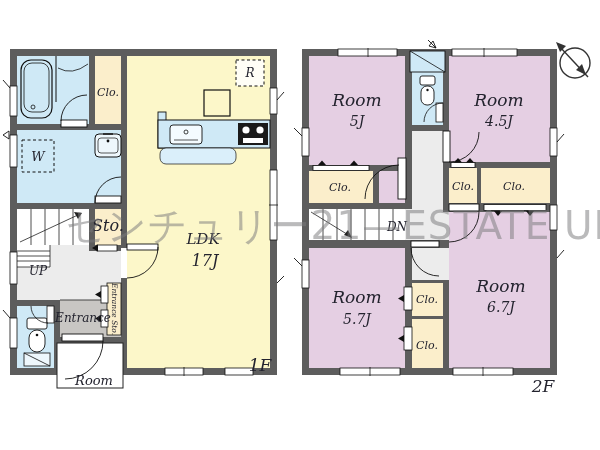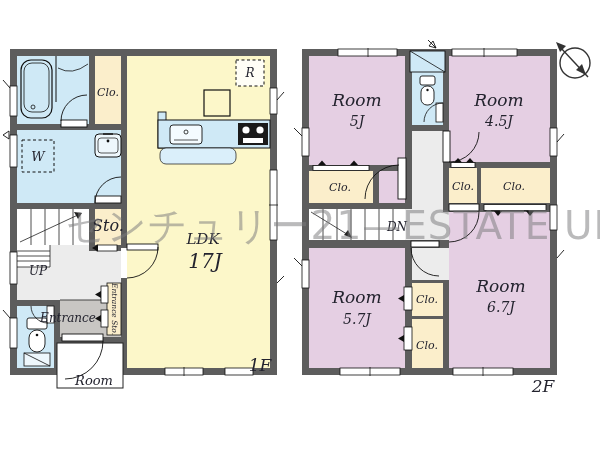--- a/index.html
+++ b/index.html
@@ -4,21 +4,21 @@
 <style>
   html,body{margin:0;padding:0;background:#fff;}
   #canvas{position:relative;width:600px;height:450px;background:#fff;overflow:hidden;
           font-family:"DejaVu Serif","Liberation Serif",serif;}
   #plan-svg{position:absolute;left:0;top:0;}
   .lbl{position:absolute;transform:translate(-50%,-50%);font-style:italic;color:#23232e;
        white-space:nowrap;z-index:3;line-height:1;}
   .vert{transform:translate(-50%,-50%) rotate(90deg);}
   .s7{font-size:7.5px}.s9{font-size:12px}.s10{font-size:16px}.s11{font-size:11px}
   .s12{font-size:12px}.s13{font-size:13px}.s14{font-size:14px}.s15{font-size:17px}
-  .s16{font-size:20px}.s17{font-size:15px}
+  .s16{font-size:16px}.s17{font-size:15px}
   #watermark{position:absolute;left:66px;top:199px;z-index:6;
              font-family:"DejaVu Sans","Liberation Sans",sans-serif;
              font-size:39px;color:rgba(122,122,125,0.52);letter-spacing:1px;
              white-space:nowrap;font-style:normal;}
 </style>
 </head>
 <body>
 
 <div id="canvas">
 
@@ -266,21 +266,21 @@
   </g>
 </svg>
 
   <span class="lbl s11" style="left:108px;top:92px">Clo.</span>
   <span class="lbl s12" style="left:250px;top:73px">R</span>
   <span class="lbl s13" style="left:38px;top:156px">W</span>
   <span class="lbl s17" style="left:203px;top:239px">LDK</span>
   <span class="lbl s16" style="left:205px;top:261px">17J</span>
   <span class="lbl s10" style="left:108px;top:226px">Sto.</span>
   <span class="lbl s12" style="left:38px;top:271px">UP</span>
-  <span class="lbl s9" style="left:68px;top:318px">Entrance</span>
+  <span class="lbl s9" style="left:83px;top:318px">Entrance</span>
   <span class="lbl s7 vert" style="left:114px;top:309px">Entrance Sto.</span>
   <span class="lbl s13" style="left:94px;top:380px">Room</span>
   <span class="lbl s15" style="left:260px;top:365px">1F</span>
 
   <span class="lbl s15" style="left:357px;top:100px">Room</span>
   <span class="lbl s14" style="left:357px;top:121px">5J</span>
   <span class="lbl s15" style="left:499px;top:100px">Room</span>
   <span class="lbl s14" style="left:499px;top:121px">4.5J</span>
   <span class="lbl s15" style="left:357px;top:297px">Room</span>
   <span class="lbl s14" style="left:357px;top:319px">5.7J</span>

